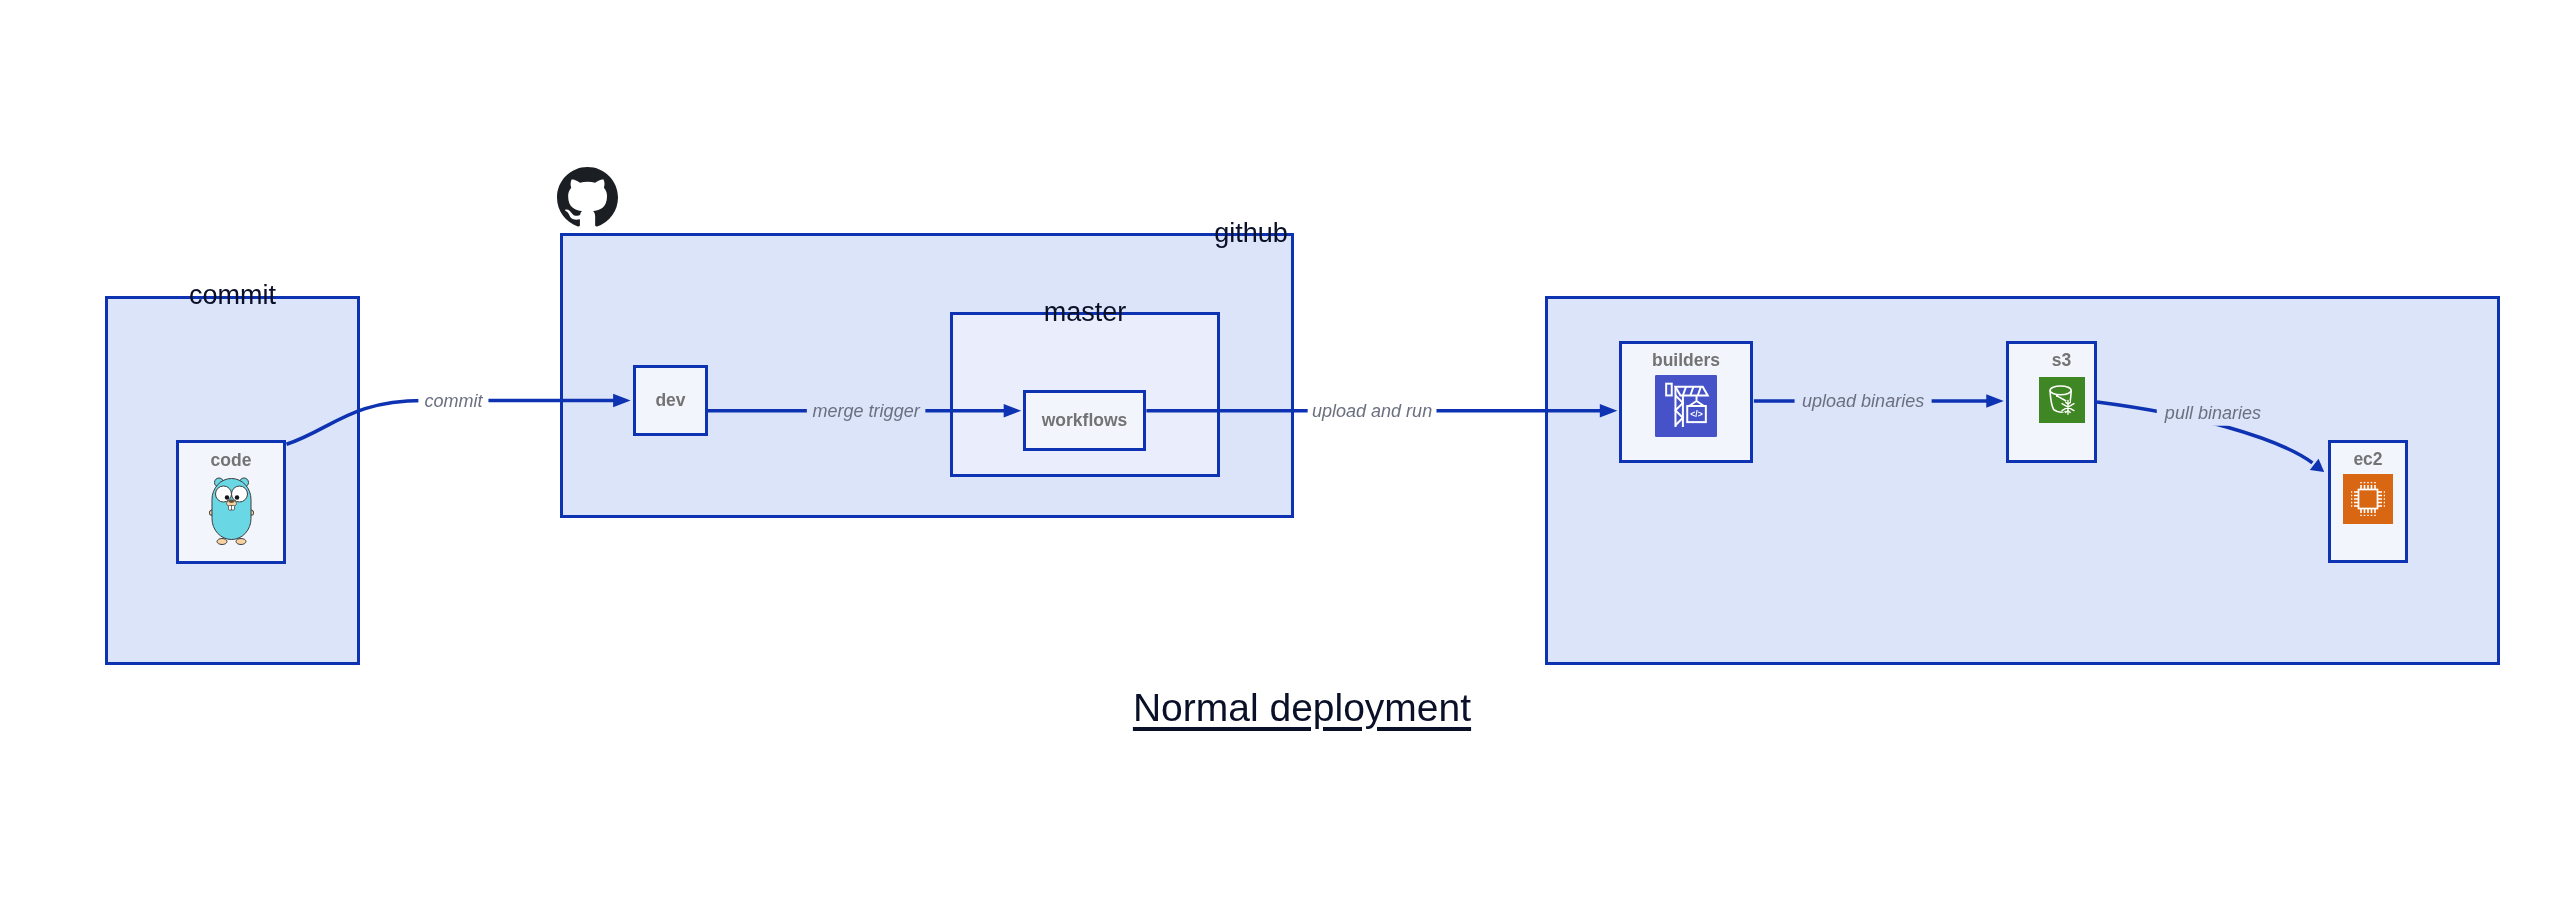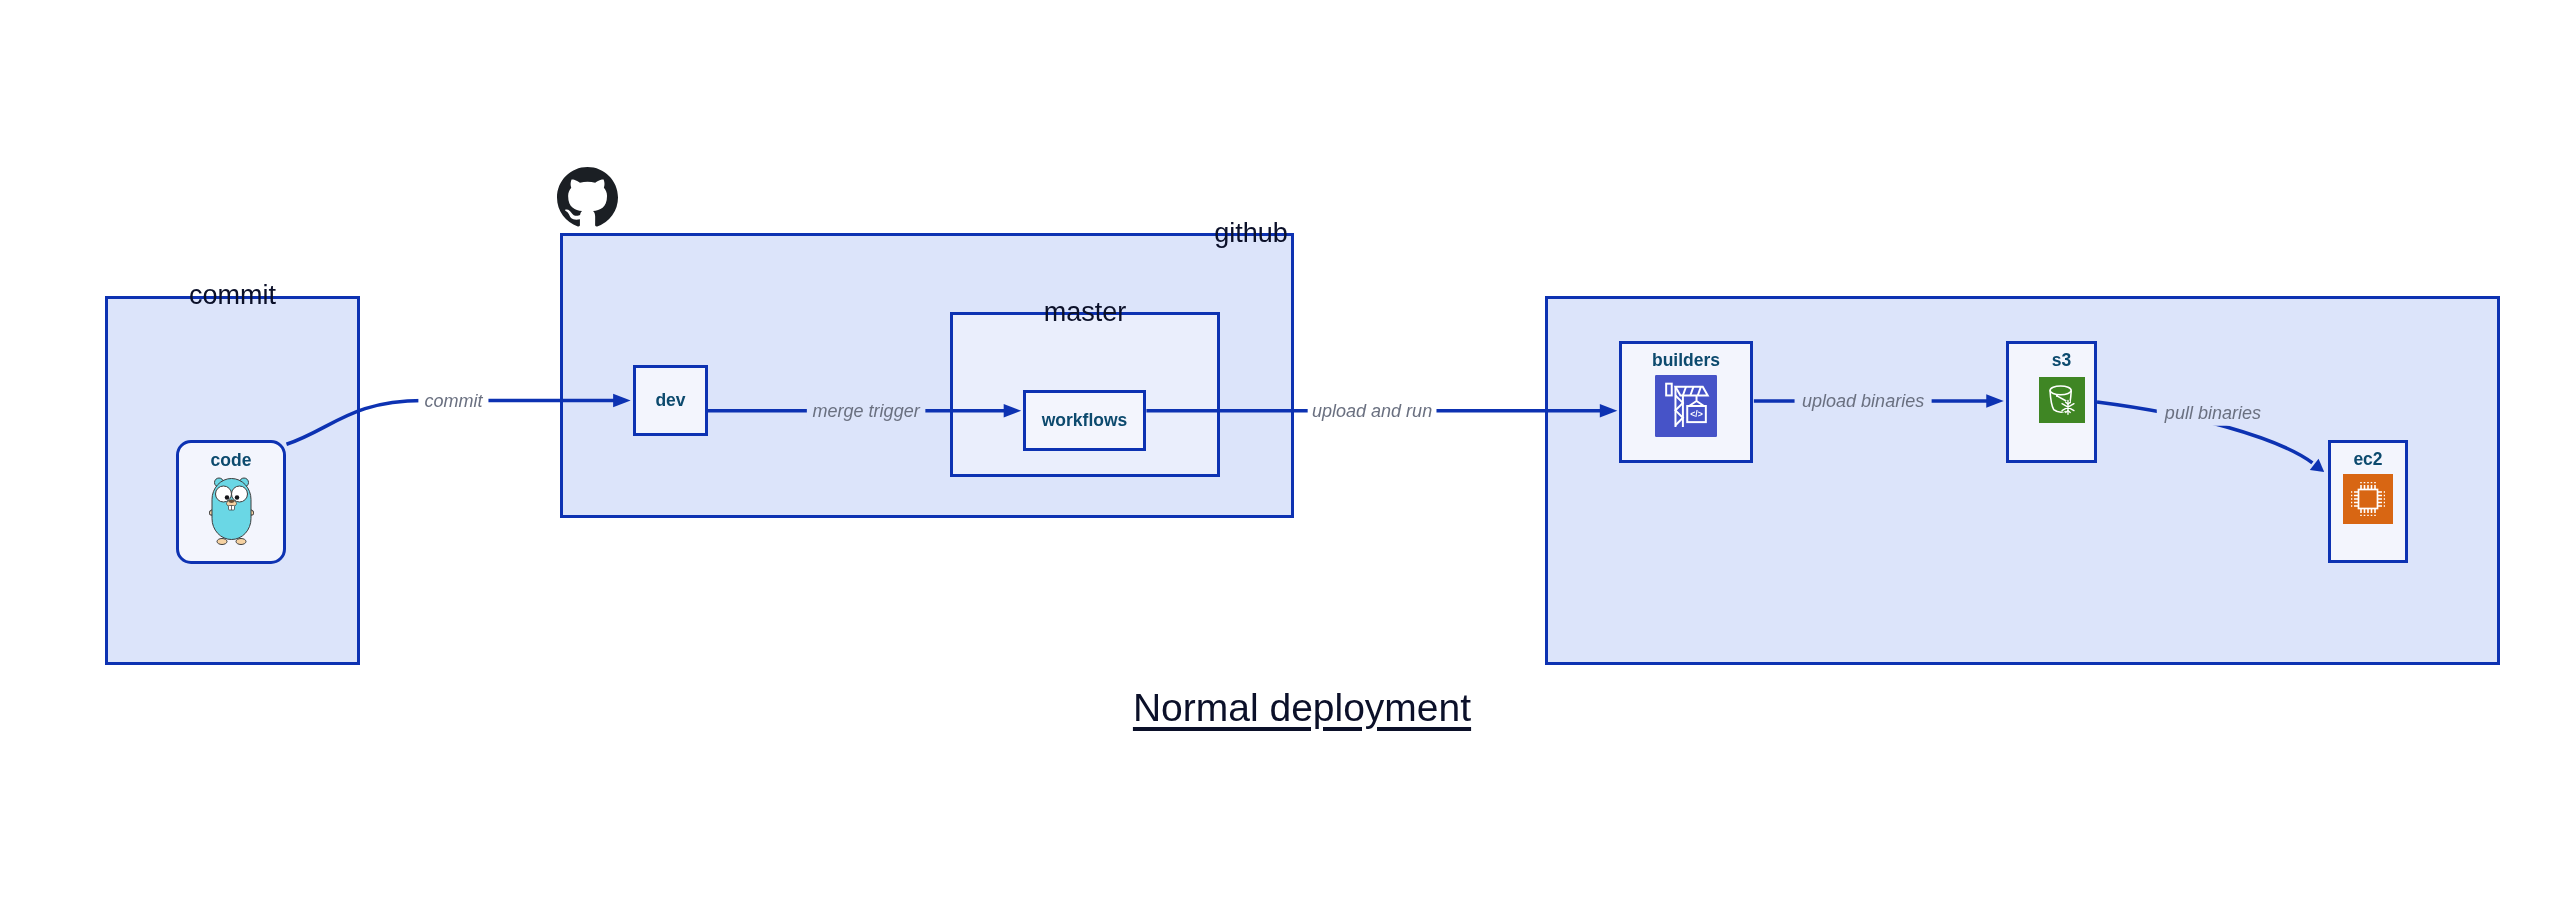--- a/index.html
+++ b/index.html
@@ -12,21 +12,21 @@
   .group-label{
     position:absolute;box-sizing:border-box;height:31px;line-height:31px;
     font-size:27px;color:#0b1029;text-align:center;margin-top:20px;
   }
   .group-label.right{text-align:right;padding-right:6.2px;}
   .node{
     position:absolute;box-sizing:border-box;background:#f3f5fd;border:3.6px solid #0d32b2;
     display:flex;flex-direction:column;align-items:center;
   }
   .node.center{justify-content:center;}
-  .node-label{font-weight:700;font-size:17.5px;color:#0c4a6e;line-height:20.6px;}
+  .node-label{font-weight:700;font-size:17.5px;color:#737373;line-height:20.6px;}
   .node.padtop{padding-top:6.2px;}
   .node .icon{margin-top:4.1px;}
   .edges{position:absolute;left:0;top:0;pointer-events:none;}
   .edge{stroke:#0d32b2;stroke-width:7;fill:none;}
   .ah{fill:#0d32b2;stroke:none;}
   .edge-label{font-family:"Liberation Sans", sans-serif;font-style:italic;font-size:35px;fill:#6a7080;text-anchor:middle;}
   .title{
     position:absolute;left:993px;top:686px;width:618px;text-align:center;
     font-size:39px;color:#0b1029;text-decoration:underline;
     text-decoration-thickness:3.6px;text-underline-offset:6.2px;
@@ -46,21 +46,21 @@
 
   <div class="group nested" style="left:950px;top:312px;width:270px;height:165px;"></div>
   <div class="group-label" style="left:950px;top:277px;width:270px;">master</div>
 
   <div class="group" style="left:1545px;top:296px;width:955px;height:369px;"></div>
 
   <svg class="octocat" width="61" height="61" viewBox="0 0 24 24">
     <path fill="#1b1f24" d="M12 0C5.37 0 0 5.37 0 12c0 5.31 3.435 9.795 8.205 11.385.6.105.825-.255.825-.57 0-.285-.015-1.23-.015-2.235-3.015.555-3.795-.735-4.035-1.41-.135-.345-.72-1.41-1.23-1.695-.42-.225-1.02-.78-.015-.795.945-.015 1.62.87 1.845 1.23 1.08 1.815 2.805 1.305 3.495.99.105-.78.42-1.305.765-1.605-2.67-.3-5.46-1.335-5.46-5.925 0-1.305.465-2.385 1.23-3.225-.12-.3-.54-1.53.12-3.18 0 0 1.005-.315 3.3 1.23.96-.27 1.98-.405 3-.405s2.04.135 3 .405c2.295-1.56 3.3-1.23 3.3-1.23.66 1.65.24 2.88.12 3.18.765.84 1.23 1.905 1.23 3.225 0 4.605-2.805 5.625-5.475 5.925.435.375.81 1.095.81 2.22 0 1.605-.015 2.895-.015 3.3 0 .315.225.69.825.57A12.02 12.02 0 0 0 24 12c0-6.63-5.37-12-12-12z"></path>
   </svg>
 
-  <div class="node padtop" style="left:176px;top:440px;width:110px;height:124px;padding-top:7.2px;border-radius:15px;">
+  <div class="node padtop" style="left:176px;top:440px;width:110px;height:124px;padding-top:7.2px;">
     <div class="node-label">code</div>
     <svg class="icon" width="45" height="70" viewBox="0 0 90 140">
       <g stroke="#3d3d3d" stroke-width="2">
         <ellipse cx="8" cy="74" rx="8" ry="5" fill="#F6D2A2" transform="rotate(-30 8 74)"></ellipse>
         <ellipse cx="82" cy="74" rx="8" ry="5" fill="#F6D2A2" transform="rotate(30 82 74)"></ellipse>
         <ellipse cx="26" cy="133" rx="10" ry="6" fill="#F6D2A2"></ellipse>
         <ellipse cx="64" cy="133" rx="10" ry="6" fill="#F6D2A2"></ellipse>
         <circle cx="20" cy="15" r="9" fill="#6AD7E5"></circle>
         <circle cx="70" cy="15" r="9" fill="#6AD7E5"></circle>
         <rect x="6" y="7" width="78" height="122" rx="39" ry="42" fill="#6AD7E5"></rect>

